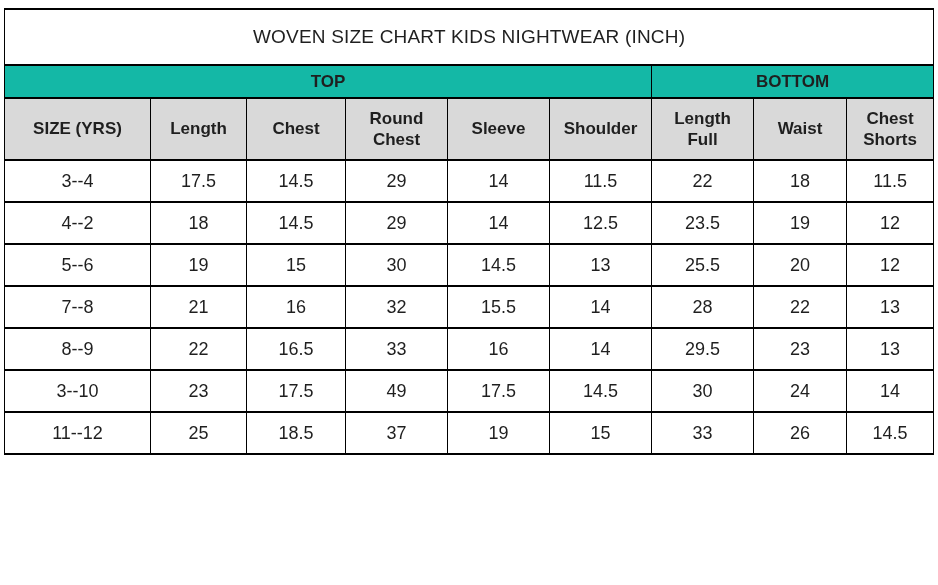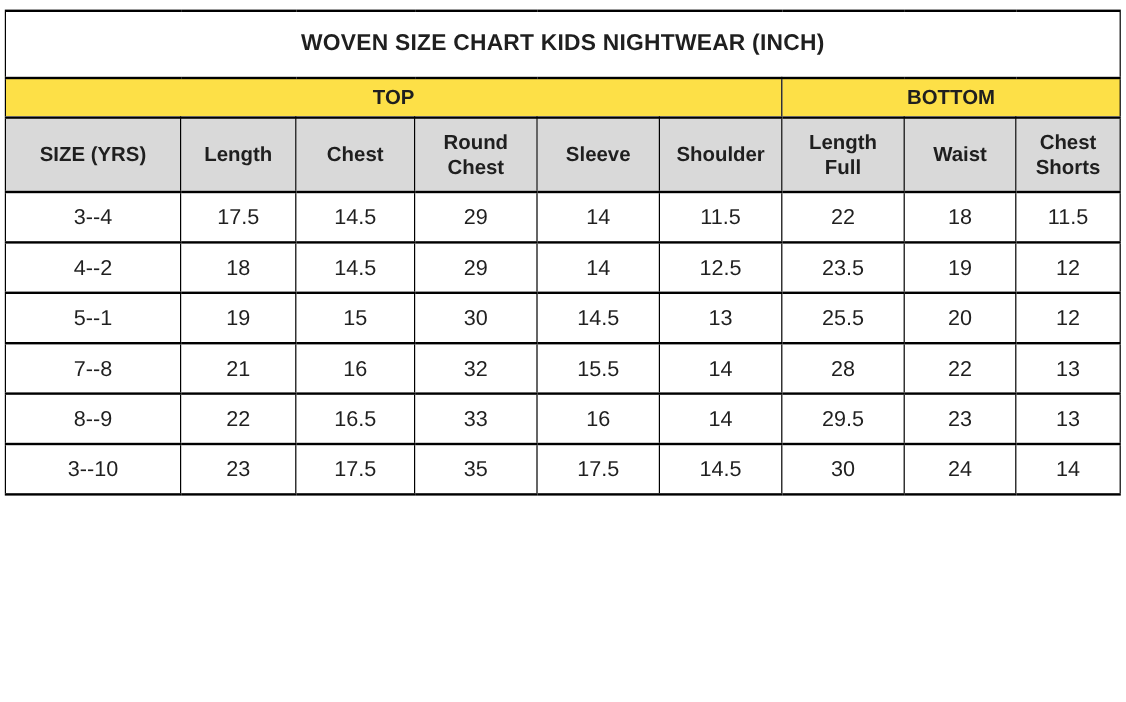--- a/index.html
+++ b/index.html
@@ -26,28 +26,28 @@
     border-top: 2px solid #000000;
     border-bottom: 2px solid #000000;
     text-align: center;
     vertical-align: middle;
     padding: 0 2px;
     overflow: hidden;
   }
   tr.title-row td {
     height: 54px;
     font-size: 19px;
-    font-weight: bold;
+    font-weight: normal;
     letter-spacing: 0.2px;
   }
   tr.group-row th {
     height: 31px;
     font-size: 17px;
     font-weight: bold;
-    background: #fde047;
+    background: #14b8a6;
   }
   tr.header-row th {
     height: 60px;
     font-size: 17px;
     font-weight: bold;
     background: #d9d9d9;
     line-height: 1.25;
   }
   tr.header-row th.two-line .th-text {
     display: inline-block;
@@ -112,21 +112,21 @@
         <td>18</td>
         <td>14.5</td>
         <td>29</td>
         <td>14</td>
         <td>12.5</td>
         <td>23.5</td>
         <td>19</td>
         <td>12</td>
       </tr>
       <tr>
-        <td>5--1</td>
+        <td>5--6</td>
         <td>19</td>
         <td>15</td>
         <td>30</td>
         <td>14.5</td>
         <td>13</td>
         <td>25.5</td>
         <td>20</td>
         <td>12</td>
       </tr>
       <tr>
@@ -148,21 +148,32 @@
         <td>16</td>
         <td>14</td>
         <td>29.5</td>
         <td>23</td>
         <td>13</td>
       </tr>
       <tr>
         <td>3--10</td>
         <td>23</td>
         <td>17.5</td>
-        <td>35</td>
+        <td>49</td>
         <td>17.5</td>
         <td>14.5</td>
         <td>30</td>
         <td>24</td>
         <td>14</td>
       </tr>
+      <tr>
+        <td>11--12</td>
+        <td>25</td>
+        <td>18.5</td>
+        <td>37</td>
+        <td>19</td>
+        <td>15</td>
+        <td>33</td>
+        <td>26</td>
+        <td>14.5</td>
+      </tr>
     </tbody>
 </table>
 
 </body></html>

